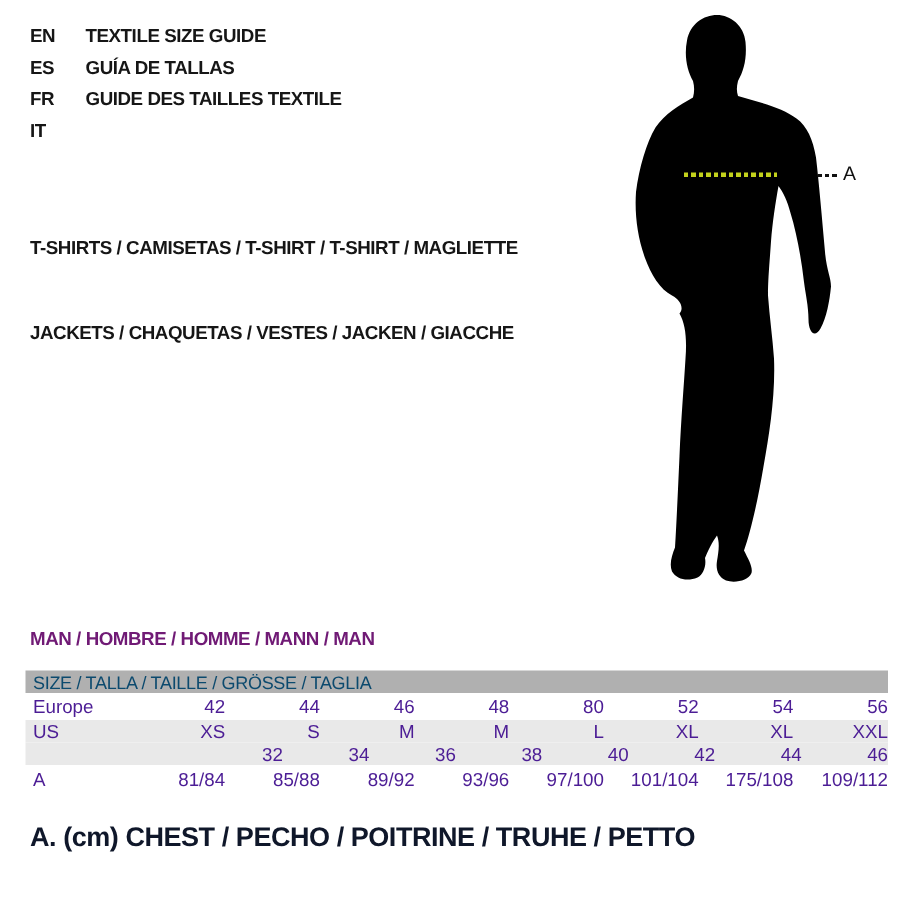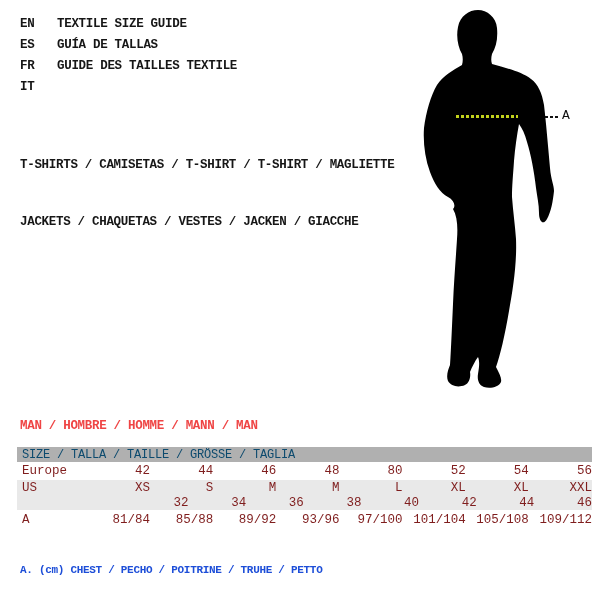--- a/index.html
+++ b/index.html
@@ -1,18 +1,18 @@
 <!DOCTYPE html>
 <html style="--dash: #c3d21c;"><head>
 <meta charset="utf-8">
 <style>
   html,body { margin:0; padding:0; background:#ffffff; }
   .canvas {
     position:relative; width:600px; height:600px; background:#ffffff;
-    font-family:Liberation Mono, monospace; color:#1c1c1c; overflow:hidden;
+    font-family:Liberation Sans, sans-serif; color:#1c1c1c; overflow:hidden;
   }
   
   .lang-block { position:absolute; left:20px; top:13px; }
   .lang-row { display:flex; height:21px; align-items:center; font-weight:bold; font-size:12.5px; letter-spacing:-0.3px; color:#161616; }
   .lang-code { width:37px; flex:0 0 37px; }
   .lang-text { white-space:nowrap; }
   
   .category-block { position:absolute; left:20px; top:119px; }
   .category-line { height:21px; line-height:21px; font-weight:bold; font-size:12.5px; letter-spacing:-0.3px; white-space:nowrap; color:#161616;margin-top:36px; }
   
@@ -20,36 +20,36 @@
   .measure-chest {
     position:absolute; left:456px; top:115px; width:62px; height:3px;
     background:repeating-linear-gradient(90deg, var(--dash,#c3d21c) 0 3px, transparent 3px 5px);
   }
   .measure-ext {
     position:absolute; left:545px; top:116px; width:15px; height:2px;
     background:repeating-linear-gradient(90deg, #111 0 3px, transparent 3px 5px);
   }
   .measure-label { position:absolute; left:562px; top:108px; font-size:13px; font-weight:400; color:#111; }
   
-  .section-title { position:absolute; left:20px; top:419px; font-weight:bold; font-size:12.5px; letter-spacing:-0.3px; color:#ef4444; }
+  .section-title { position:absolute; left:20px; top:419px; font-weight:bold; font-size:12.5px; letter-spacing:-0.3px; color:#701a75; }
   
   .size-table { position:absolute; left:17px; top:447px; width:575px; font-size:12.5px; }
   .st-header {
     height:15px; display:flex; align-items:center; padding-left:5px; box-sizing:border-box;
     background:#b0b0b0; color:#0c4a6e; font-size:12px; letter-spacing:-0.2px;
   }
-  .st-row { display:flex; align-items:center; box-sizing:border-box; color:#7f1d1d; }
+  .st-row { display:flex; align-items:center; box-sizing:border-box; color:#4c1d95; }
   .st-row.h18 { height:18px; }
   .st-row.h15 { height:15px; }
   .st-row.h19 { height:19px; }
   .st-row.shaded { background:#e9e9e9; }
   .st-label { flex:0 0 70px; padding-left:5px; box-sizing:border-box; text-align:left; }
   .st-cell { flex:1 1 0; text-align:right; }
   
-  .footnote { position:absolute; left:20px; top:564px; font-weight:bold; font-size:11px; letter-spacing:-0.3px; color:#1d4ed8; }
+  .footnote { position:absolute; left:20px; top:548px; font-weight:bold; font-size:18px; letter-spacing:-0.3px; color:#0f172a; }
 </style>
 </head>
 <body>
 
 <div class="canvas">
 
   <div class="lang-block">
     <div class="lang-row">
       <span class="lang-code">EN</span>
       <span class="lang-text">TEXTILE SIZE GUIDE</span>
@@ -161,20 +161,20 @@
     </div>
 
     <div class="st-row h19">
       <span class="st-label">A</span>
       <span class="st-cell">81/84</span>
       <span class="st-cell">85/88</span>
       <span class="st-cell">89/92</span>
       <span class="st-cell">93/96</span>
       <span class="st-cell">97/100</span>
       <span class="st-cell">101/104</span>
-      <span class="st-cell">105/108</span>
+      <span class="st-cell">175/108</span>
       <span class="st-cell">109/112</span>
     </div>
   </div>
 
   <div class="footnote">A. (cm) CHEST / PECHO / POITRINE / TRUHE / PETTO</div>
 
 </div>
 
 </body></html>

